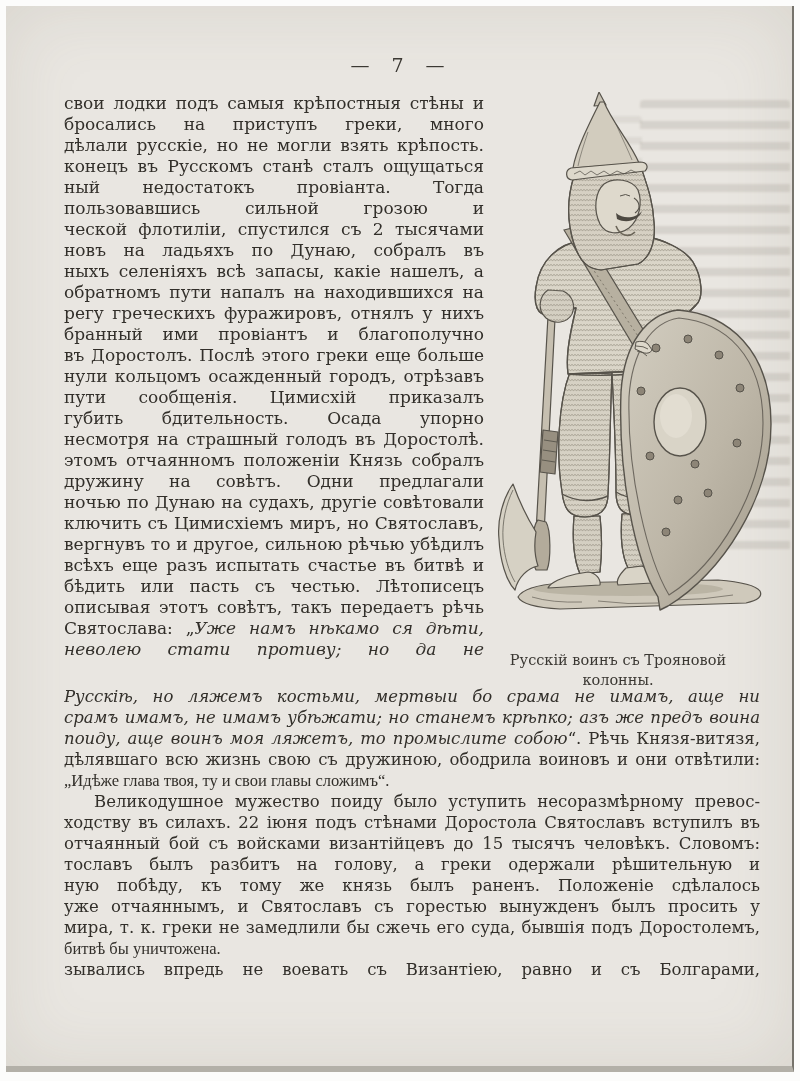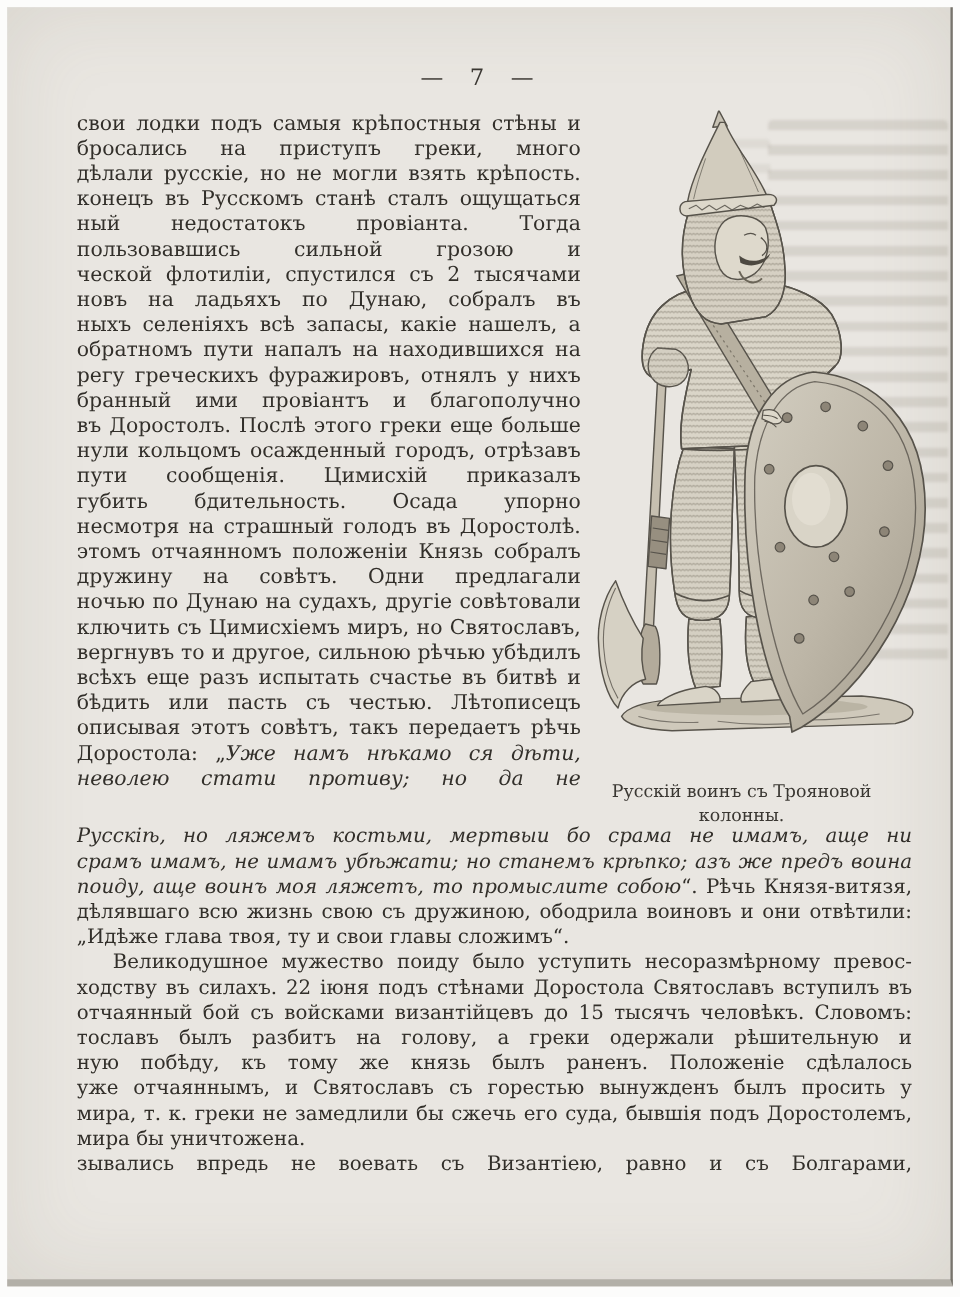--- a/index.html
+++ b/index.html
@@ -27,21 +27,21 @@
   }
   .bodytext{
     position:absolute;left:58px;top:680px;width:696px;
     font-size:16.5px;color:#322f2a;
   }
   .ln{
     height:21px;line-height:21px;overflow:hidden;
     text-align:justify;text-align-last:justify;
     white-space:normal;
   }
-  .ln.end{text-align-last:left;}
+  .ln.end{text-align-last:left;font-family:Liberation Serif, serif;}
   .ln.ind{text-indent:30px;}
   .it{font-style:italic;}
   .caption{
     position:absolute;left:501px;top:644px;width:222px;
     text-align:center;font-size:14.5px;line-height:20px;color:#3a3732;
   }
   .figure{position:absolute;left:482px;top:86px;z-index:2;}
   .bleed{position:absolute;z-index:1;filter:blur(1.2px);border-radius:4px;}
   .b1{
     left:634px;top:94px;width:150px;height:458px;
@@ -80,21 +80,21 @@
       <div class="ln"><span>губить бдительность. Осада упорно продолжалась,</span></div>
       <div class="ln"><span>несмотря на страшный голодъ въ Доростолѣ. Въ</span></div>
       <div class="ln"><span>этомъ отчаянномъ положеніи Князь собралъ свою</span></div>
       <div class="ln"><span>дружину на совѣтъ. Одни предлагали спастись</span></div>
       <div class="ln"><span>ночью по Дунаю на судахъ, другіе совѣтовали за-</span></div>
       <div class="ln"><span>ключить съ Цимисхіемъ миръ, но Святославъ, от-</span></div>
       <div class="ln"><span>вергнувъ то и другое, сильною рѣчью убѣдилъ</span></div>
       <div class="ln"><span>всѣхъ еще разъ испытать счастье въ битвѣ и по-</span></div>
       <div class="ln"><span>бѣдить или пасть съ честью. Лѣтописецъ Несторъ,</span></div>
       <div class="ln"><span>описывая этотъ совѣтъ, такъ передаетъ рѣчь Князя</span></div>
-      <div class="ln"><span>Доростола: „</span><span class="it">Уже намъ нѣкамо ся дѣти, волею и</span></div>
+      <div class="ln"><span>Святослава: „</span><span class="it">Уже намъ нѣкамо ся дѣти, волею и</span></div>
       <div class="ln"><span class="it">неволею стати противу; но да не посрамимъ земли</span></div>
     </div>
 
   <div class="bleed b1"></div>
   <div class="bleed b2"></div>
 
   <svg class="figure" width="300" height="530" viewBox="0 0 300 530">
     <defs>
       <pattern id="mail" width="6" height="5" patternUnits="userSpaceOnUse">
         <path d="M0,2.5 q1.5,2.2 3,0 q1.5,2.2 3,0" stroke="#8f897b" fill="none" stroke-width="0.7"></path>
@@ -204,17 +204,17 @@
       <div class="ln"><span class="it">поиду, аще воинъ моя ляжетъ, то промыслите собою</span><span>“. Рѣчь Князя-витязя, раз-</span></div>
       <div class="ln"><span>дѣлявшаго всю жизнь свою съ дружиною, ободрила воиновъ и они отвѣтили:</span></div>
       <div class="ln end"><span>„Идѣже глава твоя, ту и свои главы сложимъ“.</span></div>
       <div class="ln ind"><span>Великодушное мужество поиду было уступить несоразмѣрному превос-</span></div>
       <div class="ln"><span>ходству въ силахъ. 22 іюня подъ стѣнами Доростола Святославъ вступилъ въ</span></div>
       <div class="ln"><span>отчаянный бой съ войсками византійцевъ до 15 тысячъ человѣкъ. Словомъ: Свя-</span></div>
       <div class="ln"><span>тославъ былъ разбитъ на голову, а греки одержали рѣшительную и блистатель-</span></div>
       <div class="ln"><span>ную побѣду, къ тому же князь былъ раненъ. Положеніе сдѣлалось окончательно</span></div>
       <div class="ln"><span>уже отчаяннымъ, и Святославъ съ горестью вынужденъ былъ просить у Цимисхія</span></div>
       <div class="ln"><span>мира, т. к. греки не замедлили бы сжечь его суда, бывшія подъ Доростолемъ,</span></div>
-      <div class="ln end"><span>мира бы уничтожена.</span></div>
+      <div class="ln end"><span>битвѣ бы уничтожена.</span></div>
       <div class="ln"><span>зывались впредь не воевать съ Византіею, равно и съ Болгарами, отказывались</span></div>
     </div>
 
 </div>
 
 </body></html>

